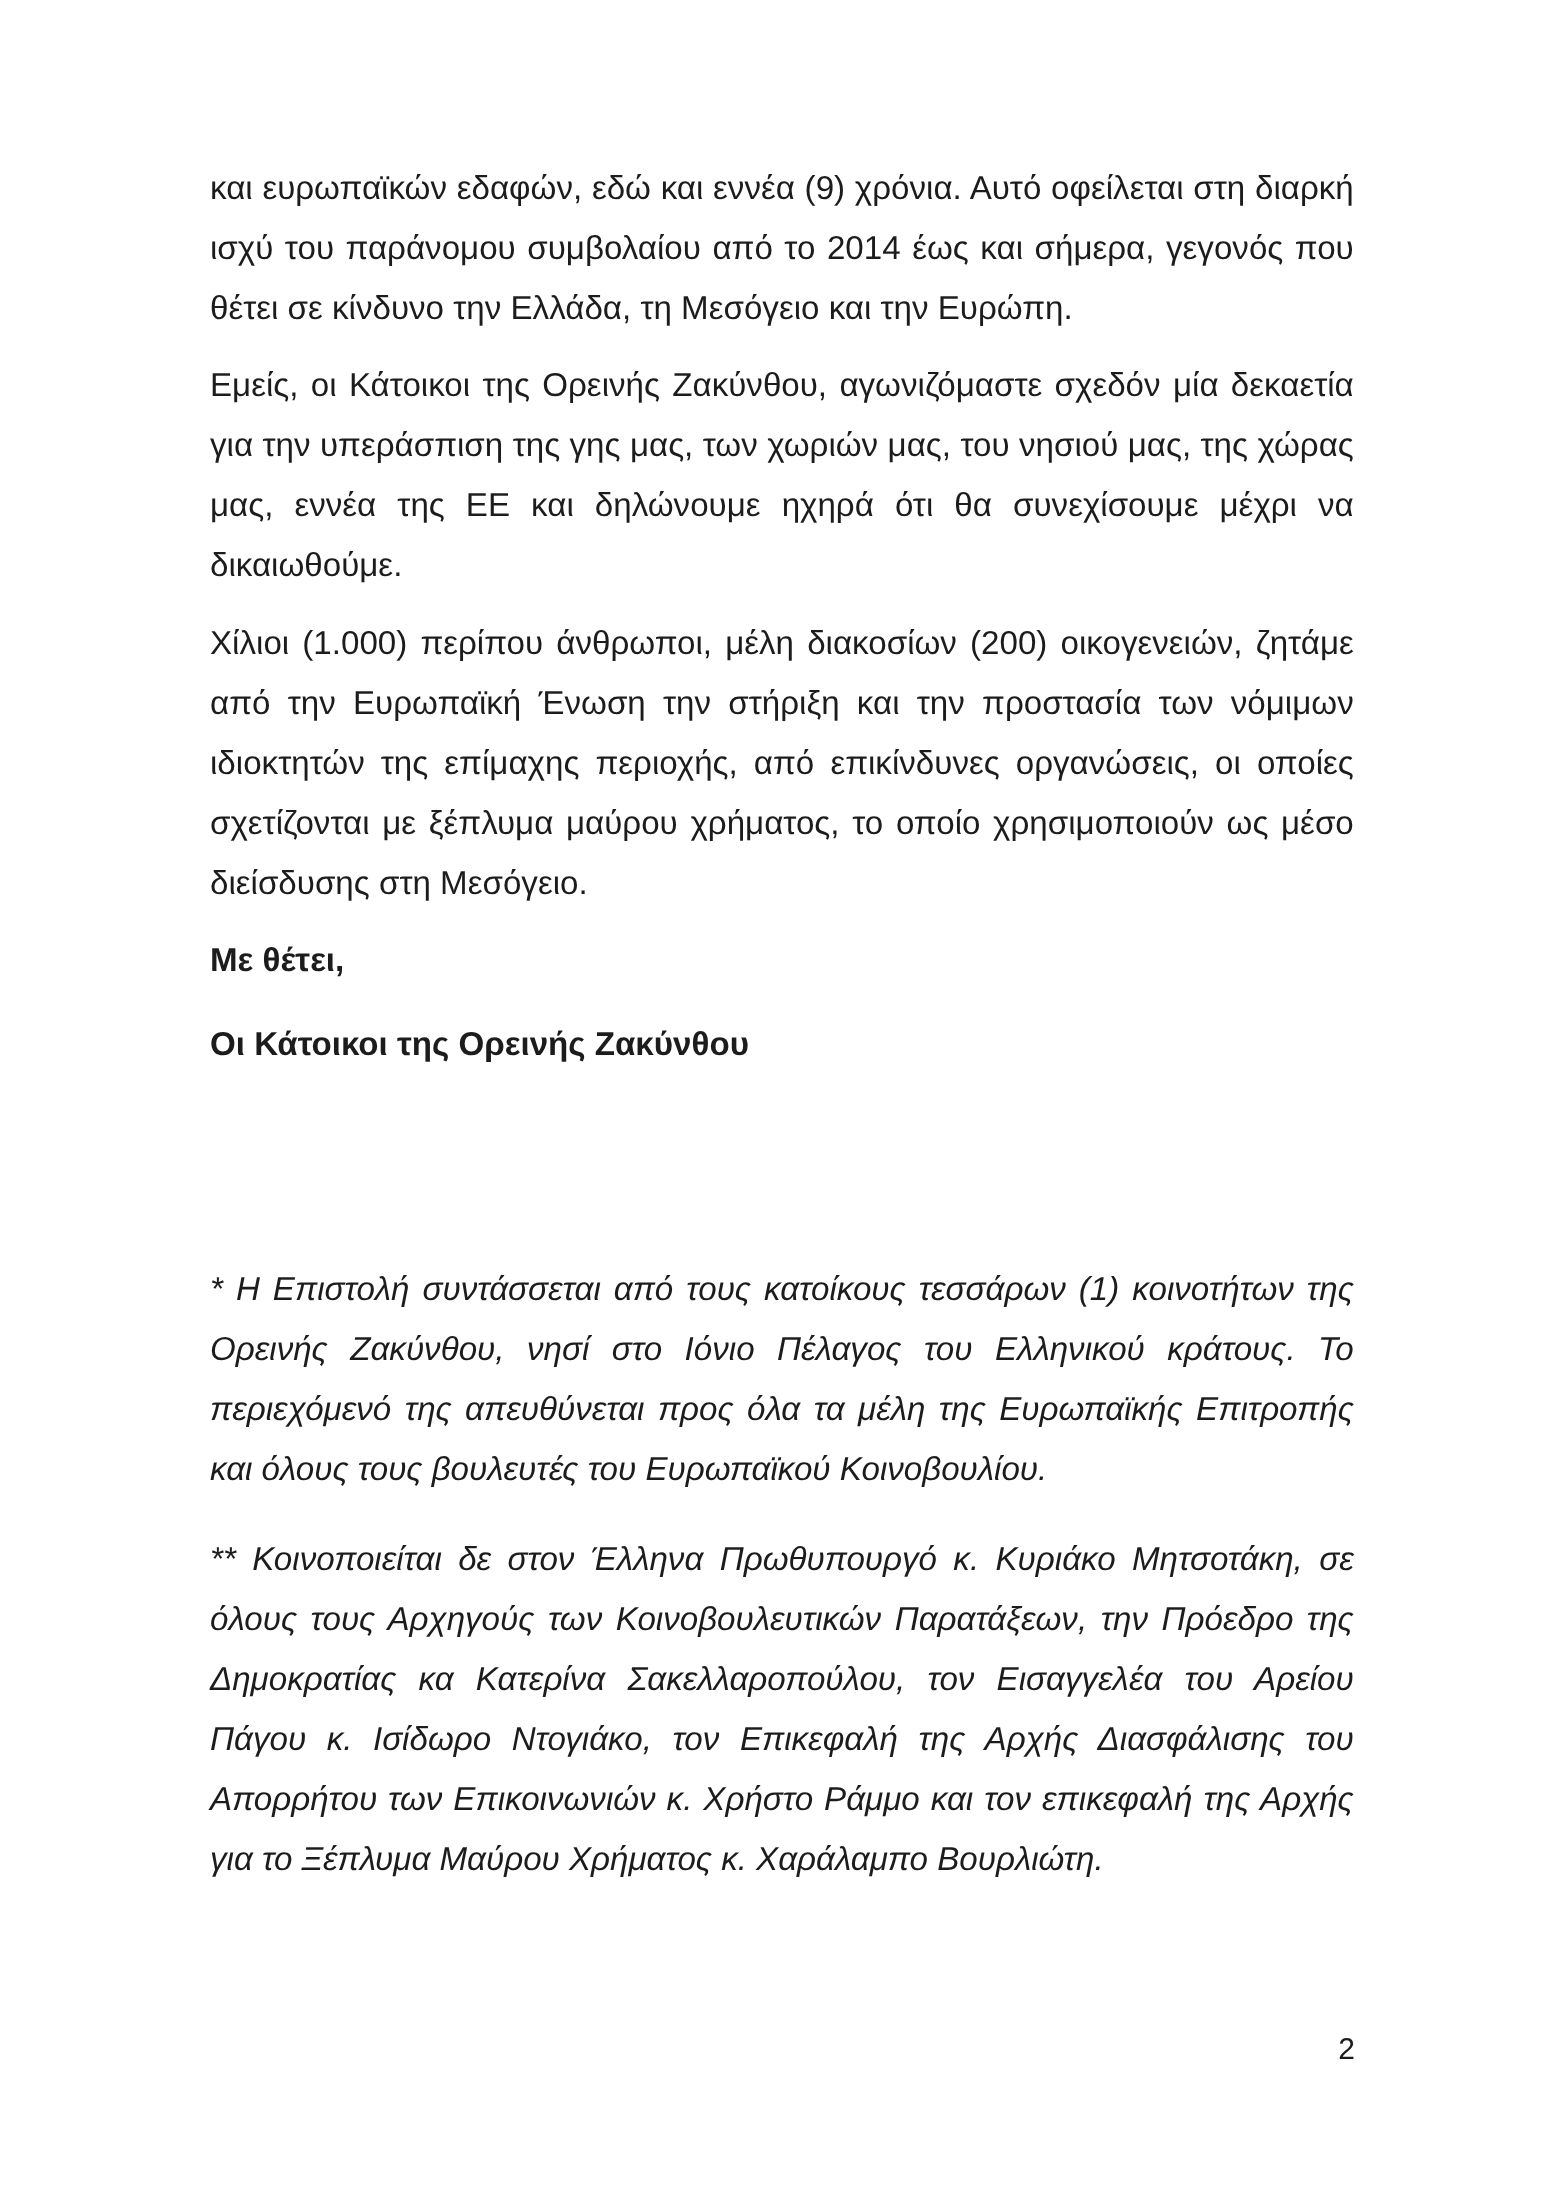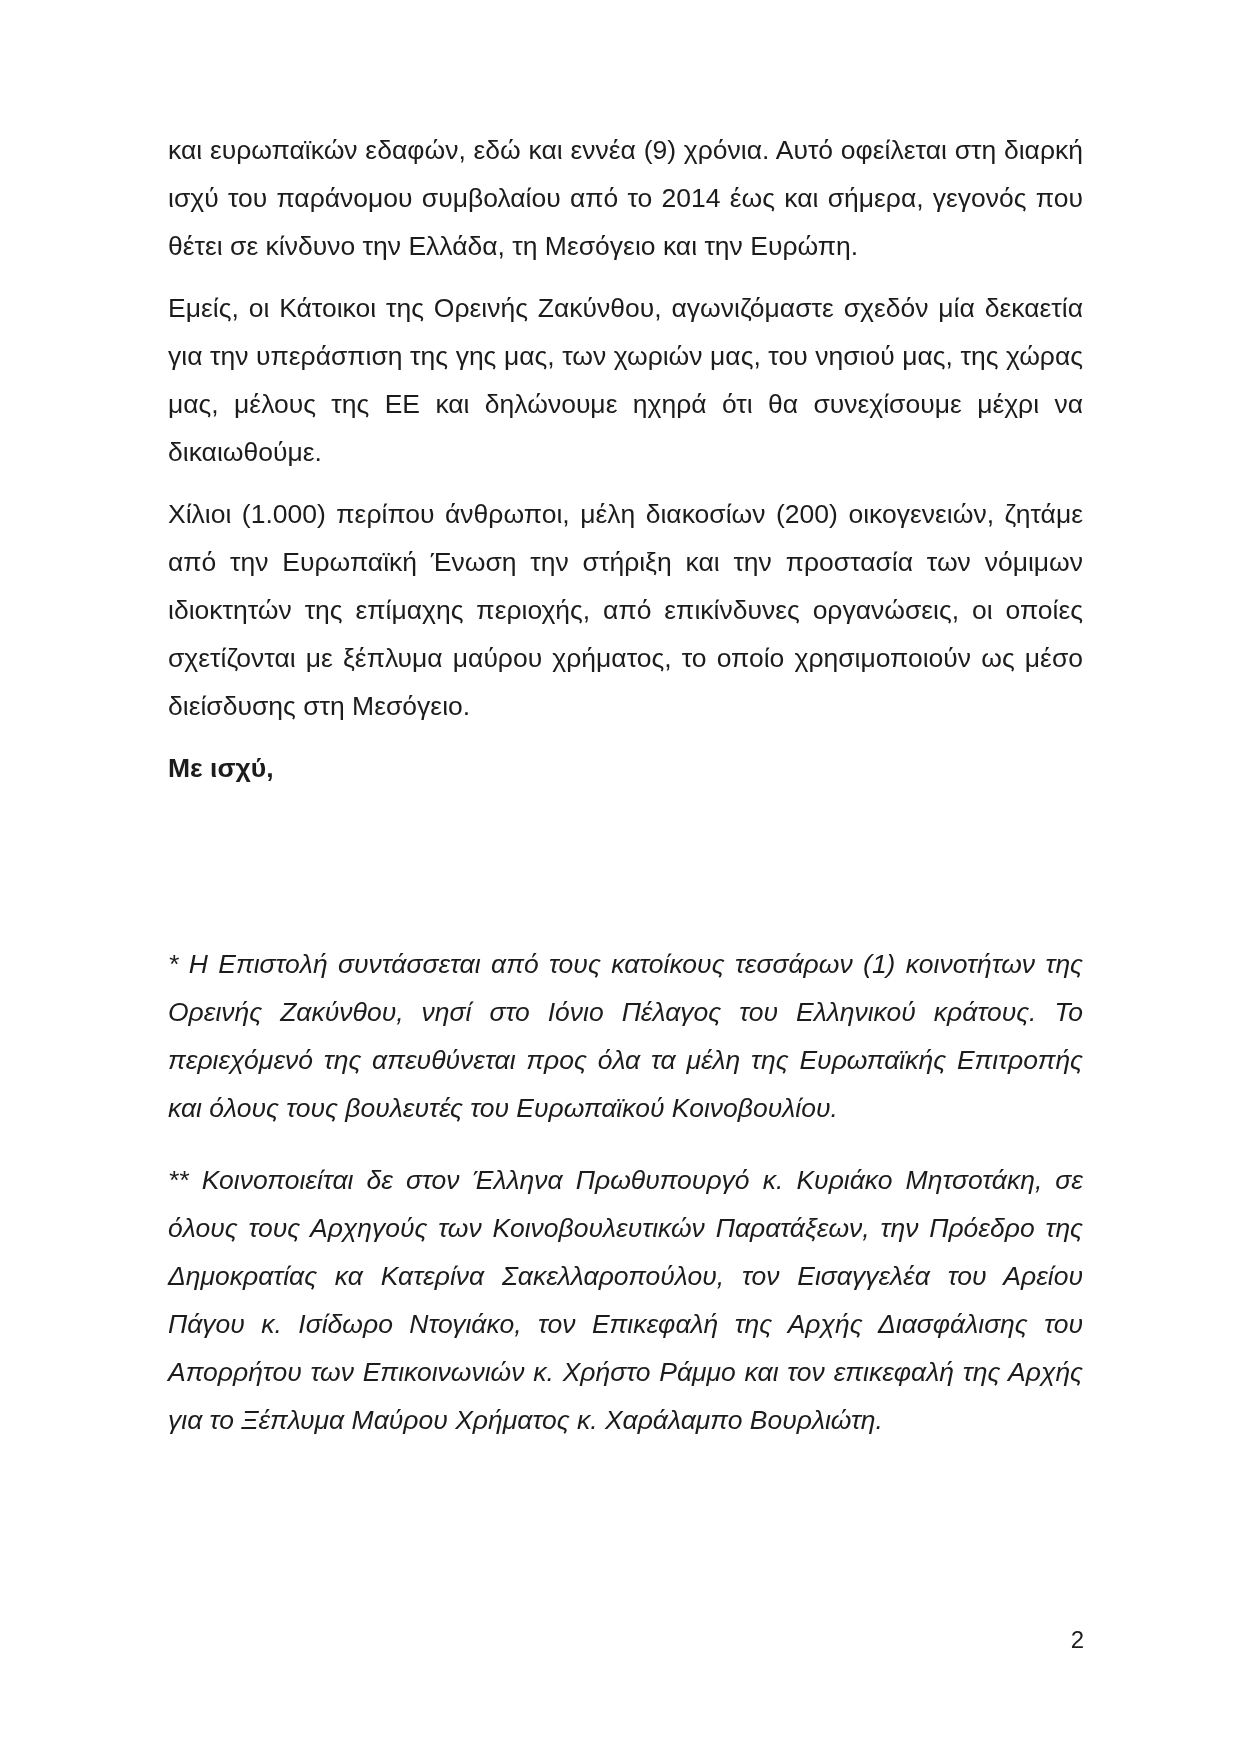--- a/index.html
+++ b/index.html
@@ -54,26 +54,27 @@
   }
 </style>
 </head>
 <body>
 
 <div class="page">
   <div class="content">
 
     <p class="body">και ευρωπαϊκών εδαφών, εδώ και εννέα (9) χρόνια. Αυτό οφείλεται στη διαρκή ισχύ του παράνομου συμβολαίου από το 2014 έως και σήμερα, γεγονός που θέτει σε κίνδυνο την Ελλάδα, τη Μεσόγειο και την Ευρώπη.</p>
 
-    <p class="body">Εμείς, οι Κάτοικοι της Ορεινής Ζακύνθου, αγωνιζόμαστε σχεδόν μία δεκαετία για την υπεράσπιση της γης μας, των χωριών μας, του νησιού μας, της χώρας μας, μέλους της ΕΕ και δηλώνουμε ηχηρά ότι θα συνεχίσουμε μέχρι να δικαιωθούμε.</p>
+    <p class="body">Εμείς, οι Κάτοικοι της Ορεινής Ζακύνθου, αγωνιζόμαστε σχεδόν μία δεκαετία για την υπεράσπιση της γης μας, των χωριών μας, του νησιού μας, της χώρας μας, εννέα της ΕΕ και δηλώνουμε ηχηρά ότι θα συνεχίσουμε μέχρι να δικαιωθούμε.</p>
 
     <p class="body">Χίλιοι (1.000) περίπου άνθρωποι, μέλη διακοσίων (200) οικογενειών, ζητάμε από την Ευρωπαϊκή Ένωση την στήριξη και την προστασία των νόμιμων ιδιοκτητών της επίμαχης περιοχής, από επικίνδυνες οργανώσεις, οι οποίες σχετίζονται με ξέπλυμα μαύρου χρήματος, το οποίο χρησιμοποιούν ως μέσο διείσδυσης στη Μεσόγειο.</p>
 
-    <p class="closing">Με ισχύ,</p>
+    <p class="closing">Με θέτει,</p>
 
+    <p class="closing">Οι Κάτοικοι της Ορεινής Ζακύνθου</p>
 
     <div class="footnote-block">
       <p class="footnote">* Η Επιστολή συντάσσεται από τους κατοίκους τεσσάρων (1) κοινοτήτων της Ορεινής Ζακύνθου, νησί στο Ιόνιο Πέλαγος του Ελληνικού κράτους. Το περιεχόμενό της απευθύνεται προς όλα τα μέλη της Ευρωπαϊκής Επιτροπής και όλους τους βουλευτές του Ευρωπαϊκού Κοινοβουλίου.</p>
 
       <p class="footnote">** Κοινοποιείται δε στον Έλληνα Πρωθυπουργό κ. Κυριάκο Μητσοτάκη, σε όλους τους Αρχηγούς των Κοινοβουλευτικών Παρατάξεων, την Πρόεδρο της Δημοκρατίας κα Κατερίνα Σακελλαροπούλου, τον Εισαγγελέα του Αρείου Πάγου κ. Ισίδωρο Ντογιάκο, τον Επικεφαλή της Αρχής Διασφάλισης του Απορρήτου των Επικοινωνιών κ. Χρήστο Ράμμο και τον επικεφαλή της Αρχής για το Ξέπλυμα Μαύρου Χρήματος κ. Χαράλαμπο Βουρλιώτη.</p>
     </div>
 
   </div>
 
   <div class="page-number">2</div>

